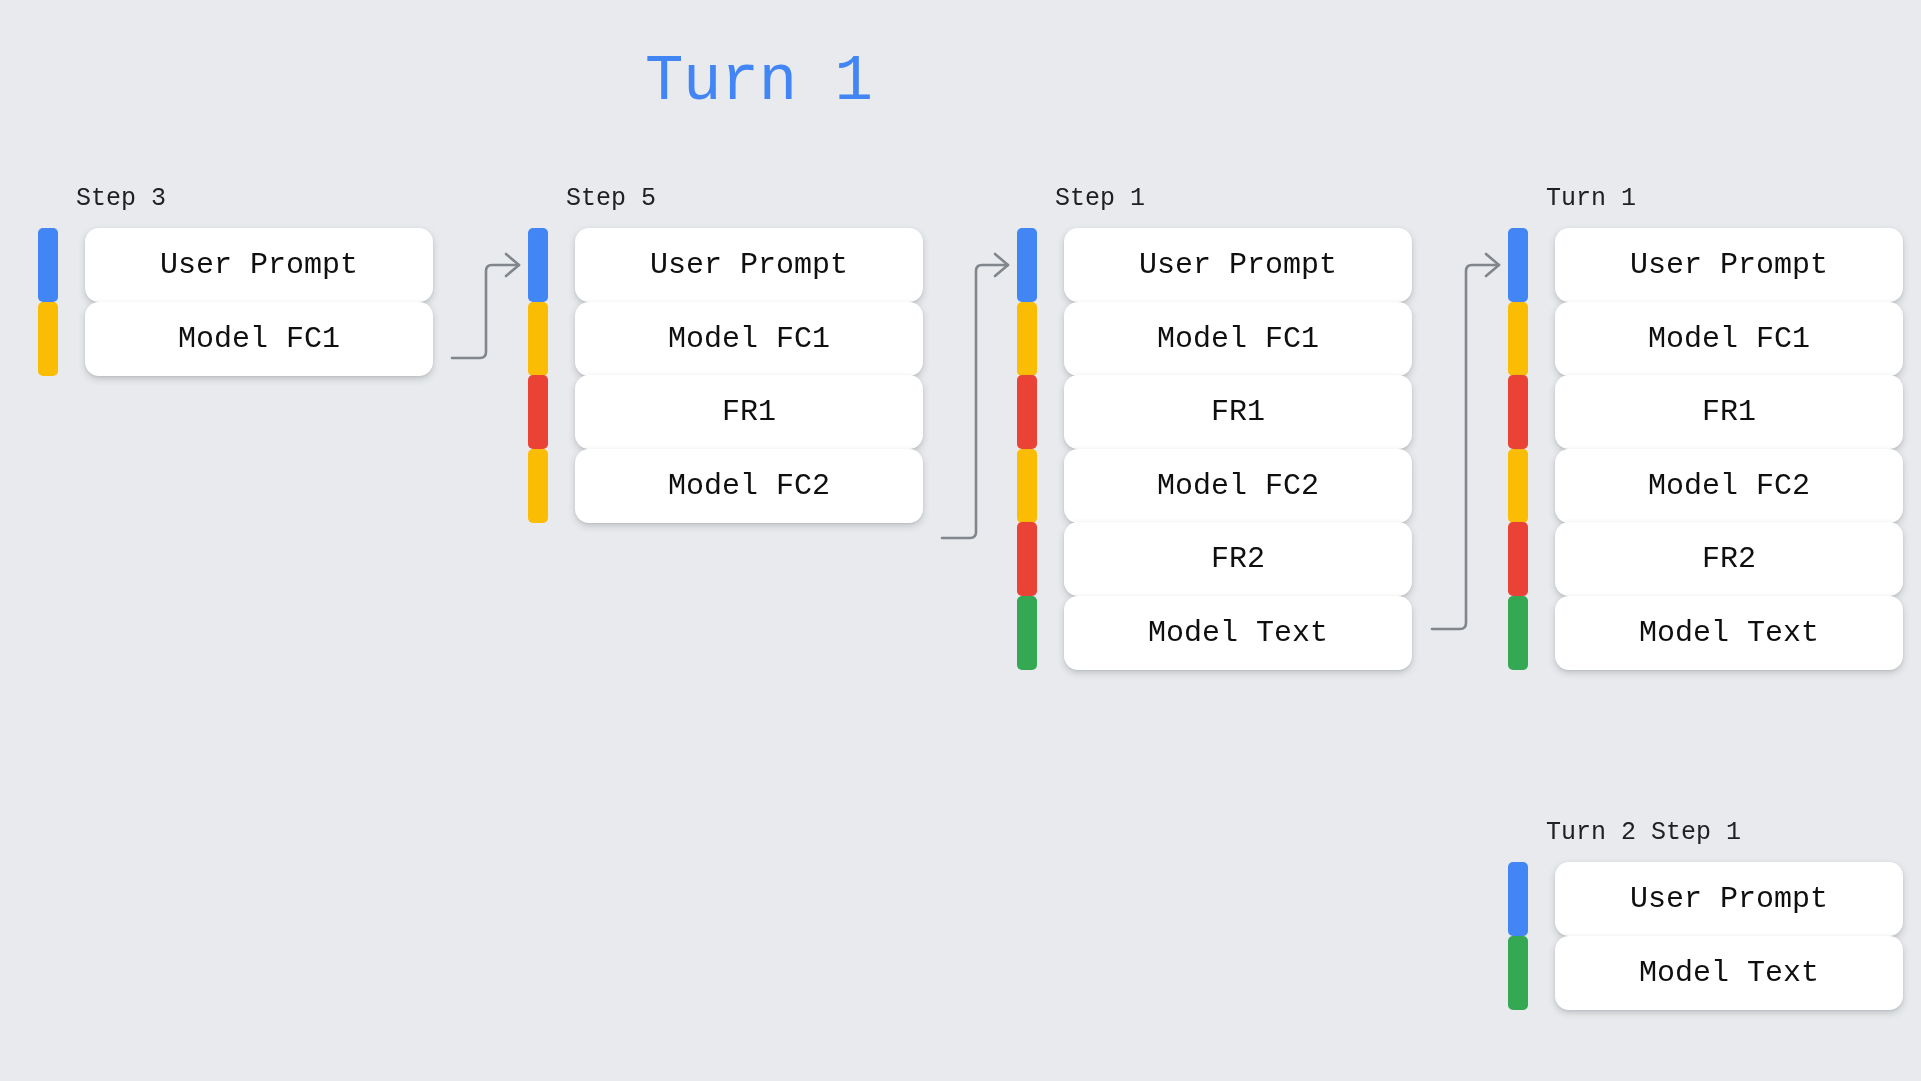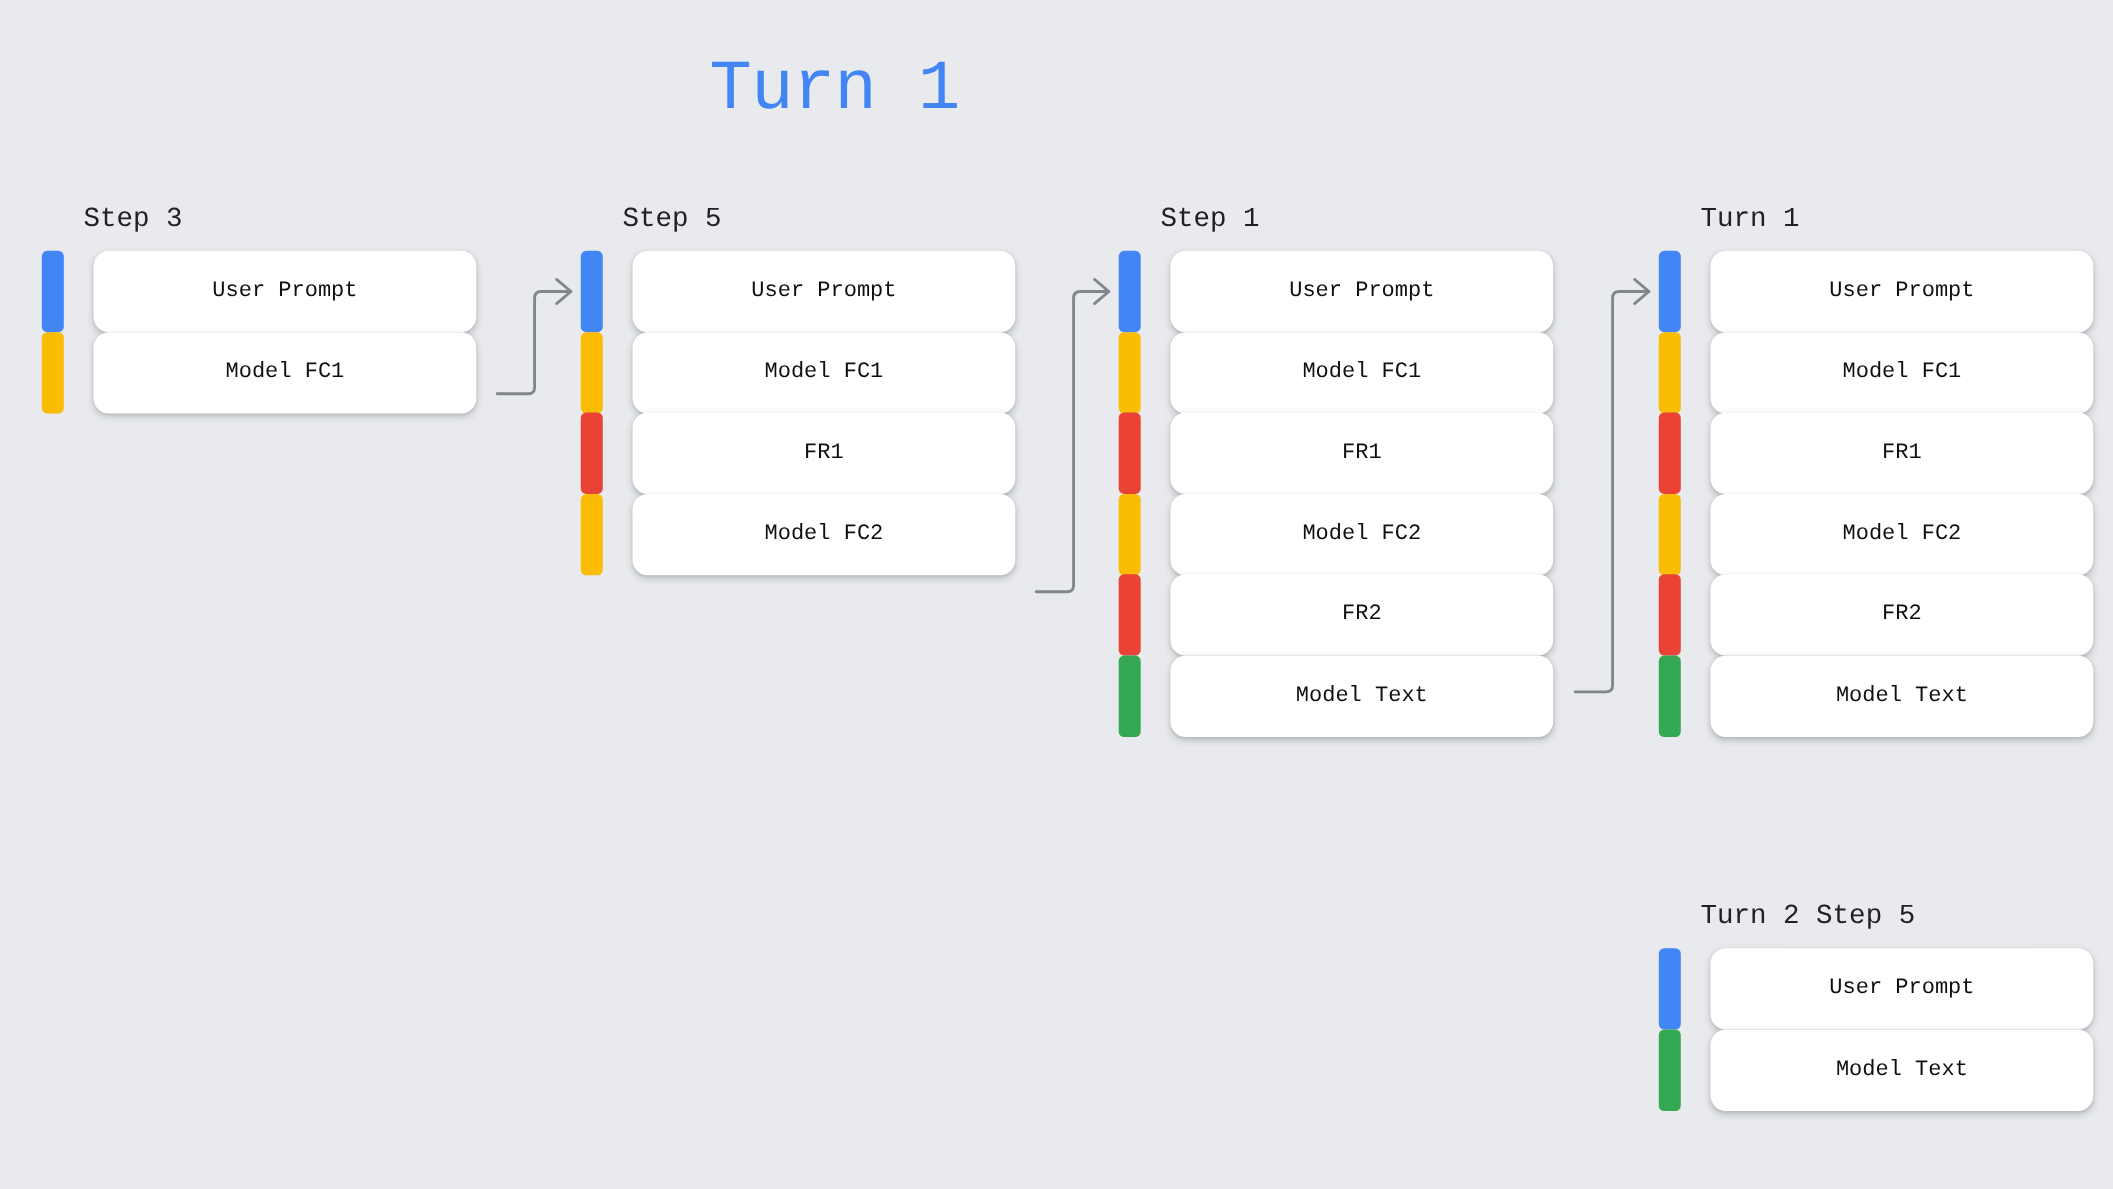--- a/index.html
+++ b/index.html
@@ -69,21 +69,21 @@
     background: #ffffff;
     box-shadow: 0 3px 7px rgba(60, 64, 67, 0.22),
                 0 1px 2px rgba(60, 64, 67, 0.10);
     display: flex;
     align-items: center;
     justify-content: center;
     box-sizing: border-box;
   }
 
   .card-label {
-    font-size: 20px;
+    font-size: 30px;
     color: #0f0f0f;
     font-weight: 400;
     white-space: nowrap;
     letter-spacing: 0px;
     line-height: 1;
   }
 
   
   .connector {
     position: absolute;
@@ -210,21 +210,21 @@
         </div>
       </div>
       <div class="row" style="top: 367.5px;">
         <div class="color-bar" style="background: rgb(52, 168, 83);"></div>
         <div class="card" style="width: 348px;">
           <span class="card-label">Model Text</span>
         </div>
       </div>
     </div>
     <div class="column" style="left: 1508px; top: 862px;">
-      <div class="column-label">Turn 2 Step 5</div>
+      <div class="column-label">Turn 2 Step 1</div>
       <div class="row" style="top: 0px;">
         <div class="color-bar" style="background: rgb(66, 133, 244);"></div>
         <div class="card" style="width: 348px;">
           <span class="card-label">User Prompt</span>
         </div>
       </div>
       <div class="row" style="top: 73.5px;">
         <div class="color-bar" style="background: rgb(52, 168, 83);"></div>
         <div class="card" style="width: 348px;">
           <span class="card-label">Model Text</span>

